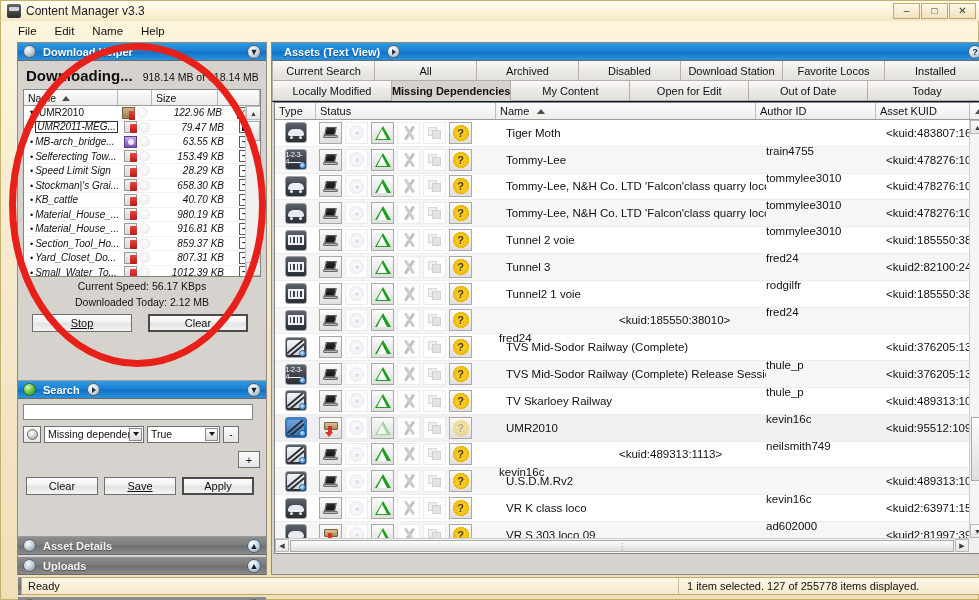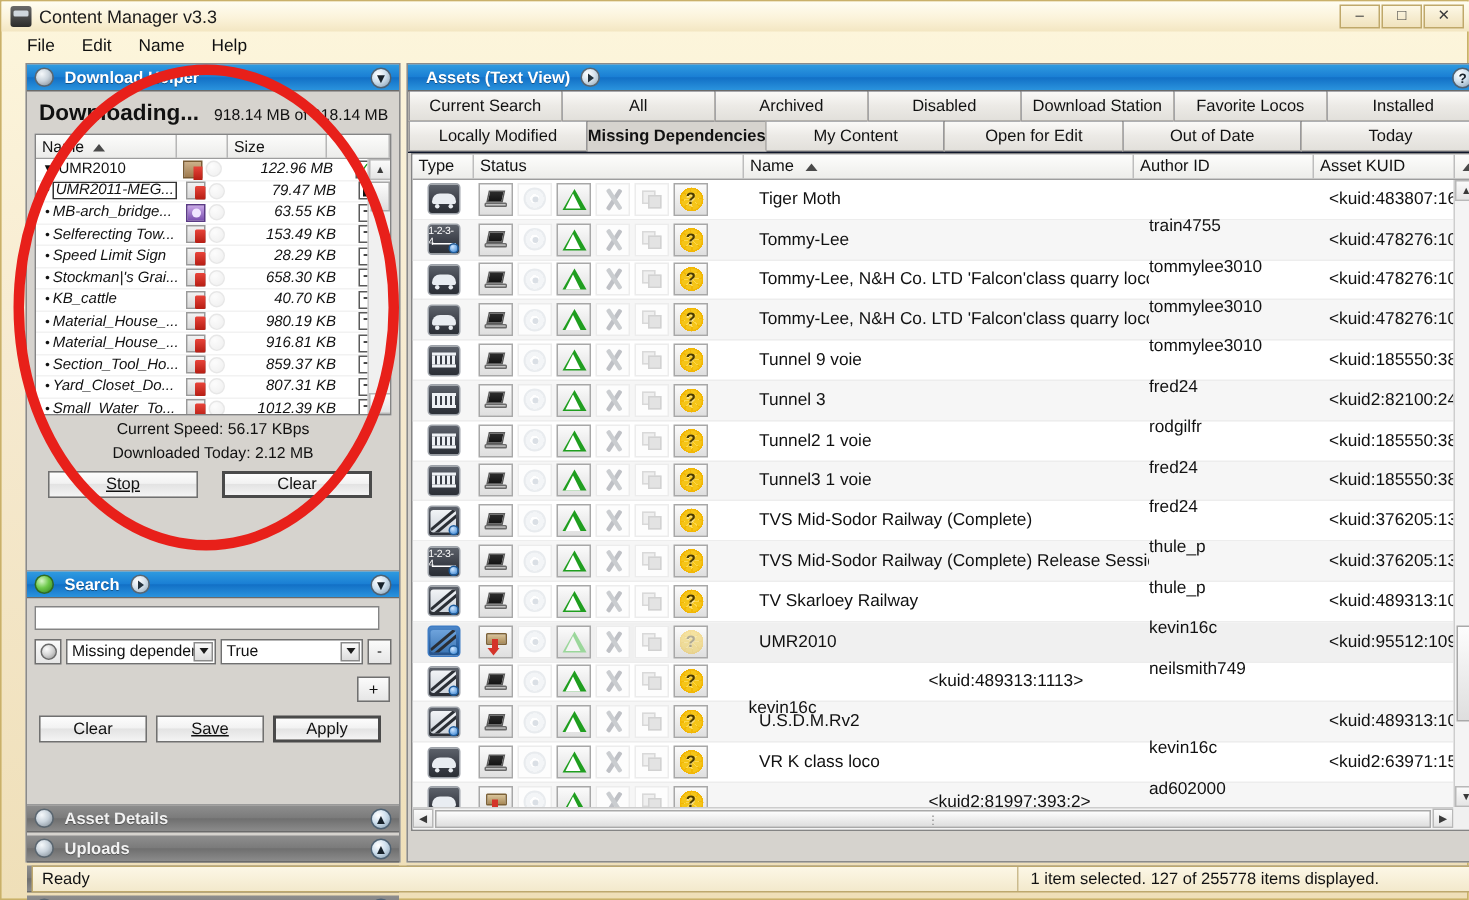--- a/index.html
+++ b/index.html
@@ -235,21 +235,21 @@
   .combo .arrow{
     position:absolute;right:1px;top:1px;width:13px;height:13px;
     background:linear-gradient(180deg,#fbfbfb,#dcdcdc);border:1px solid #8a8a8a;
     box-sizing:border-box;display:flex;align-items:center;justify-content:center;
   }
   .combo .arrow:after{
     content:"";border-left:3.5px solid transparent;border-right:3.5px solid transparent;
     border-top:4px solid #1a1a1a;
   }
   #combo-field{width:100px;}
-  #combo-value{width:95px;}
+  #combo-value{width:73px;}
   #btn-minus{
     width:16px;height:17px;background:linear-gradient(180deg,#fbfbfb,#e6e6e6);
     border:1px solid #707070;box-sizing:border-box;font-size:10px;
     display:flex;align-items:center;justify-content:center;color:#111;
   }
   #btn-plus{
     position:absolute;right:6px;top:52px;width:22px;height:17px;
     background:linear-gradient(180deg,#fbfbfb,#e6e6e6);border:1px solid #707070;
     box-sizing:border-box;font-size:11px;display:flex;align-items:center;justify-content:center;color:#111;
   }
@@ -1062,21 +1062,21 @@
                     <span class="p2"></span>
                   </span>
                 </span>
                 <span class="si framed">
                   <span class="gear">
                     <span class="g"></span>
                     <span class="q">?</span>
                   </span>
                 </span>
               </div>
-              <div class="cell-name">Tunnel 9 voie</div>
+              <div class="cell-name">Tunnel 2 voie</div>
               <div class="cell-author">fred24</div>
               <div class="cell-kuid">&lt;kuid:185550:38006&gt;</div>
             </div>
             <div class="row alt">
               <div class="cell-type">
                 <span class="tile">
                   <span class="fence"></span>
                 </span>
               </div>
               <div class="cell-status">
@@ -1179,21 +1179,20 @@
                     <span class="p2"></span>
                   </span>
                 </span>
                 <span class="si framed">
                   <span class="gear">
                     <span class="g"></span>
                     <span class="q">?</span>
                   </span>
                 </span>
               </div>
-              <div class="cell-name">Tunnel3 1 voie</div>
               <div class="cell-author">fred24</div>
               <div class="cell-kuid">&lt;kuid:185550:38010&gt;</div>
             </div>
             <div class="row">
               <div class="cell-type">
                 <span class="tile">
                   <span class="track"></span>
                   <span class="dot"></span>
                 </span>
               </div>
@@ -1497,20 +1496,21 @@
                     <span class="p2"></span>
                   </span>
                 </span>
                 <span class="si framed">
                   <span class="gear">
                     <span class="g"></span>
                     <span class="q">?</span>
                   </span>
                 </span>
               </div>
+              <div class="cell-name">VR S 303 loco 09</div>
               <div class="cell-author">billegulla</div>
               <div class="cell-kuid">&lt;kuid2:81997:393:2&gt;</div>
             </div>
           </div>
 
         <div id="grid-vscroll">
           <div class="sb-arrow">▲</div>
           <div class="sb-thumb" style="position:absolute;top:296px;height:64px;"></div>
           <div class="sb-arrow" style="position:absolute;bottom:0;">▼</div>
         </div>

